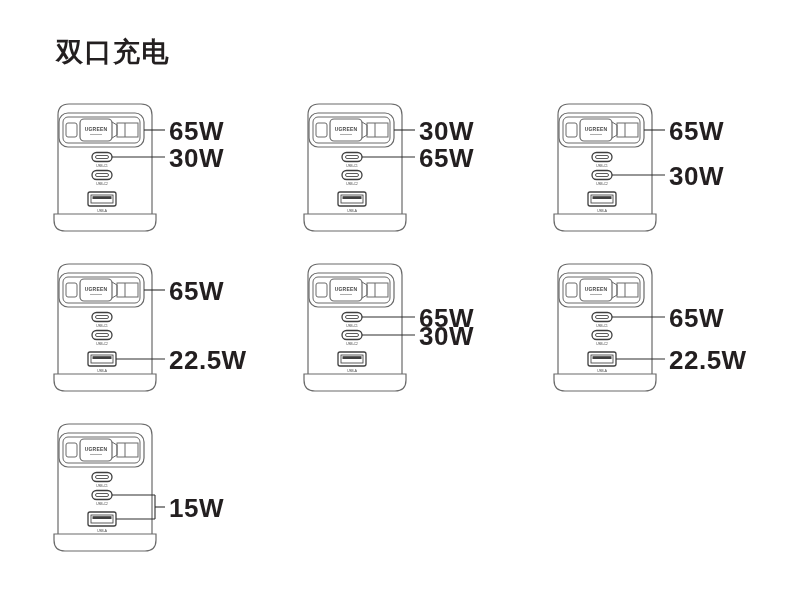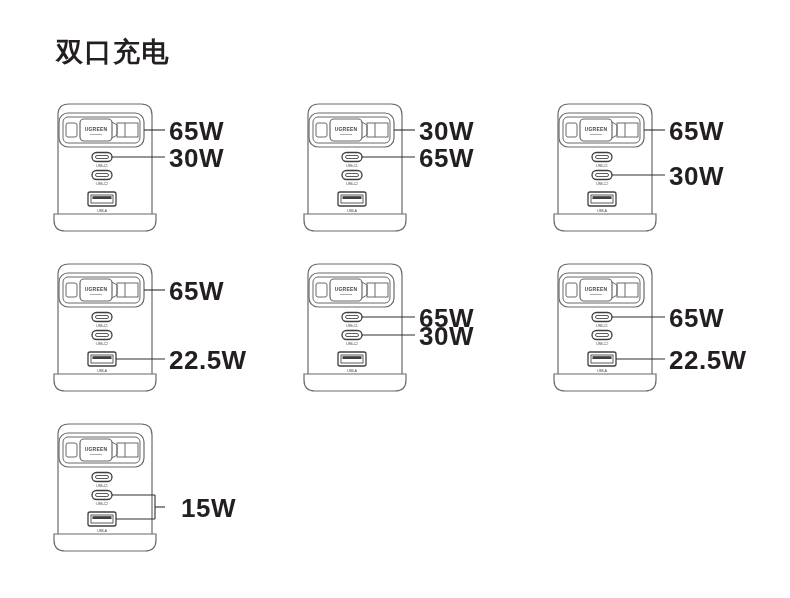--- a/index.html
+++ b/index.html
@@ -321,15 +321,15 @@
         </g>
         <text class="tinytxt" x="52" y="111.5">USB-A</text>
       </g>
       <g class="pointer-g">
           <line x1="62" y1="75" x2="105" y2="75"></line>
           <line x1="66" y1="99" x2="105" y2="99"></line>
           <line x1="105" y1="75" x2="105" y2="99"></line>
           <line x1="105" y1="87" x2="115" y2="87"></line>
         </g>
     </svg>
-  <div class="watt-label" style="top: 88px; margin-left: 12px;">15W</div>
+  <div class="watt-label" style="top: 88px;">15W</div>
     </div>
   </div>
 
 </body></html>

